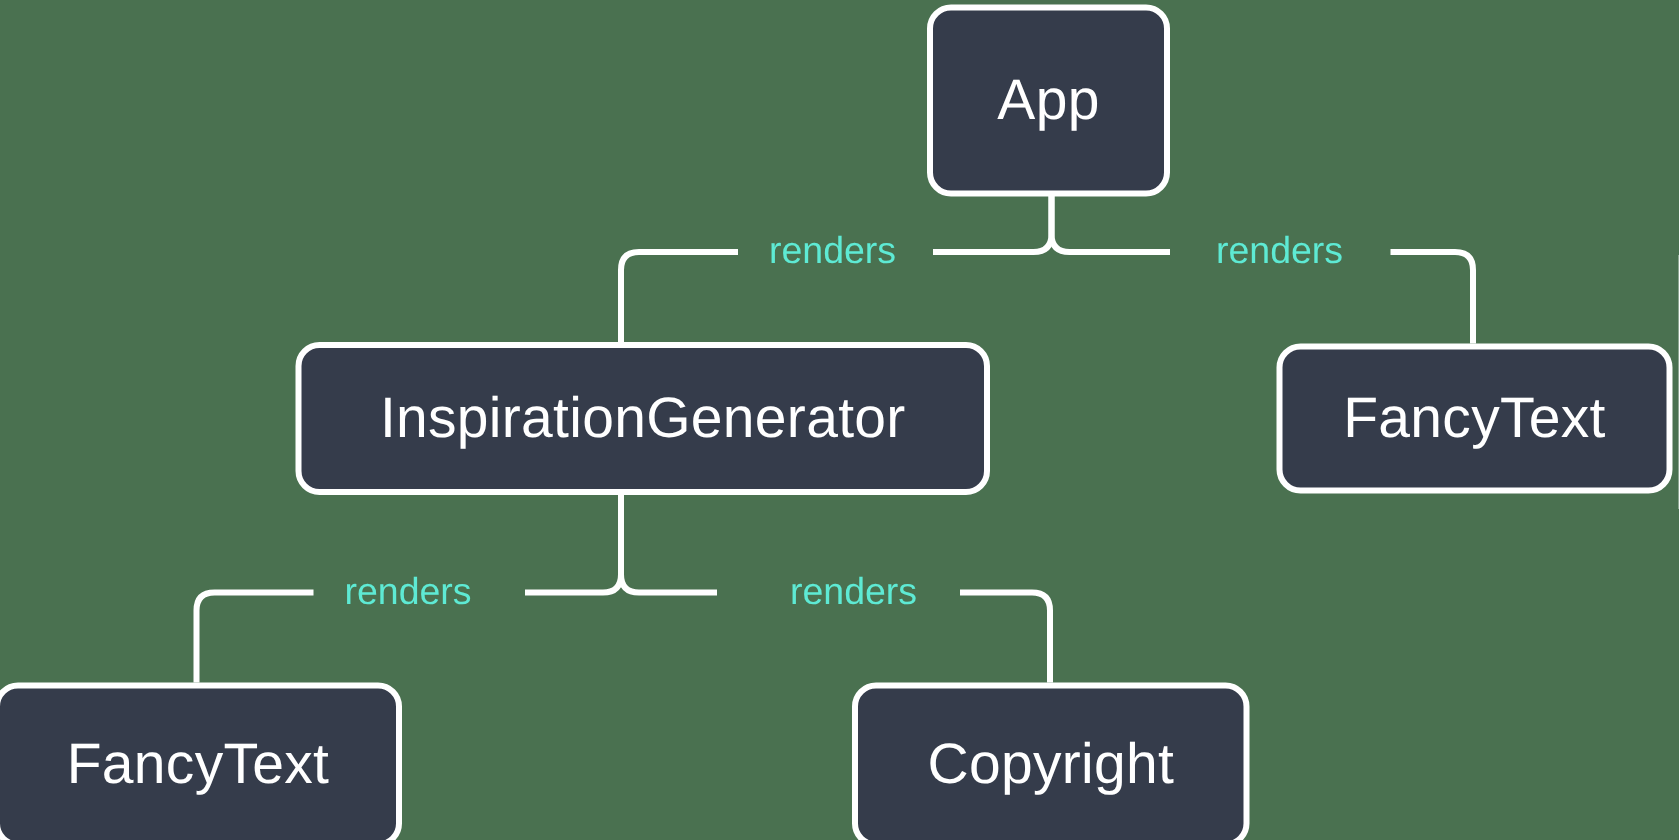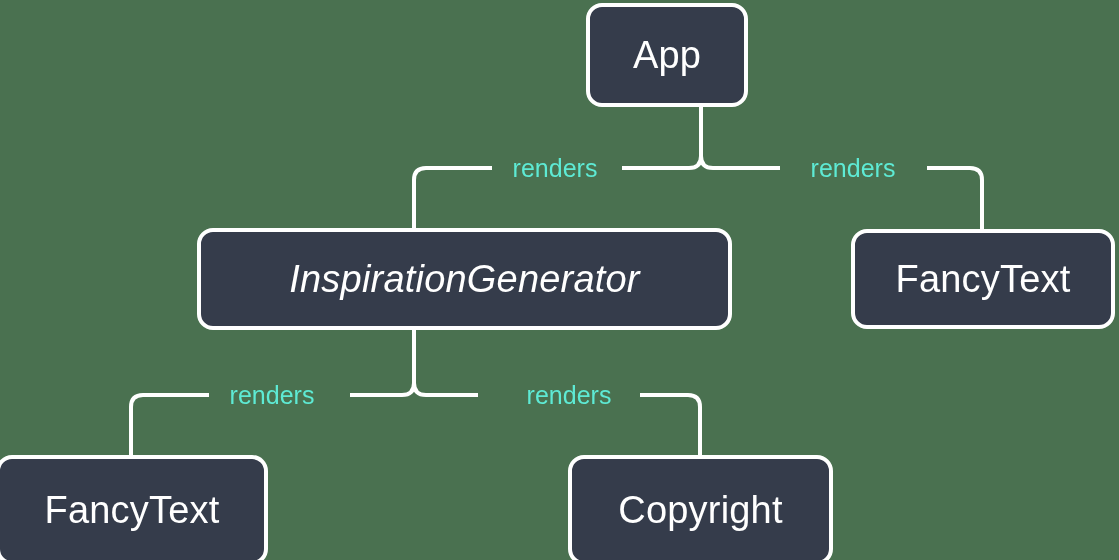--- a/index.html
+++ b/index.html
@@ -46,22 +46,22 @@
   .edge-label {
     position: absolute;
     color: #5eead4;
     font-size: 25px;
     font-weight: 400;
     line-height: 1;
     white-space: nowrap;
     transform: translate(-50%, -50%);
   }
   
-  #node-app        { left: 586px; top: 3px;   width: 162px; height: 104px; }
-  #node-inspgen    { left: 197px; top: 228px; width: 535px; height: 102px; font-style: italic; }
+  #node-app        { left: 618px; top: 3px;   width: 162px; height: 128px; }
+  #node-inspgen    { left: 197px; top: 228px; width: 463px; height: 102px; }
   #node-fancy-right{ left: 851px; top: 229px; width: 264px; height: 100px; }
   #node-fancy-left { left: -4px;  top: 455px; width: 272px; height: 110px; }
   #node-copyright  { left: 568px; top: 455px; width: 265px; height: 110px; }
 </style>
 </head>
 <body>
 
 <div id="diagram-root">
 
   <svg id="connector-layer" viewBox="0 0 1119 560" width="1119" height="560" fill="none" stroke="#ffffff" stroke-width="4" stroke-linecap="butt">

